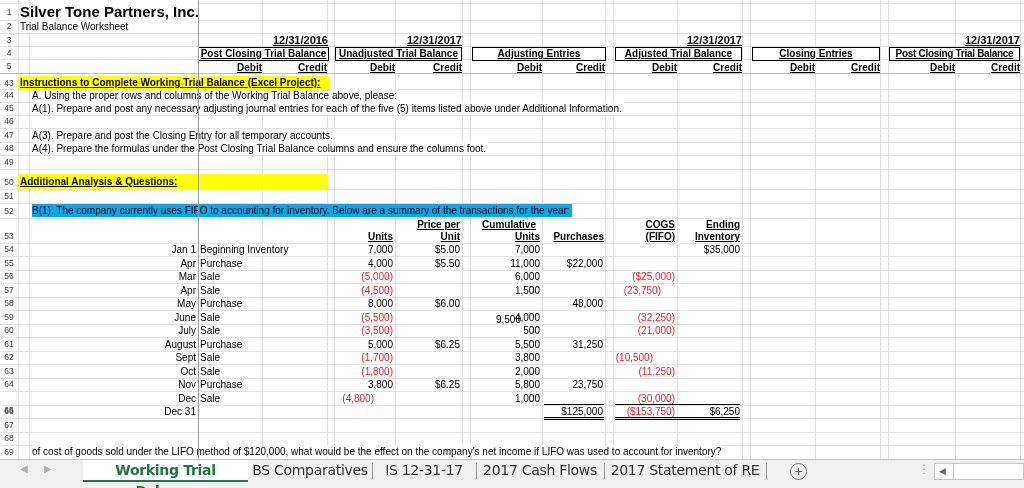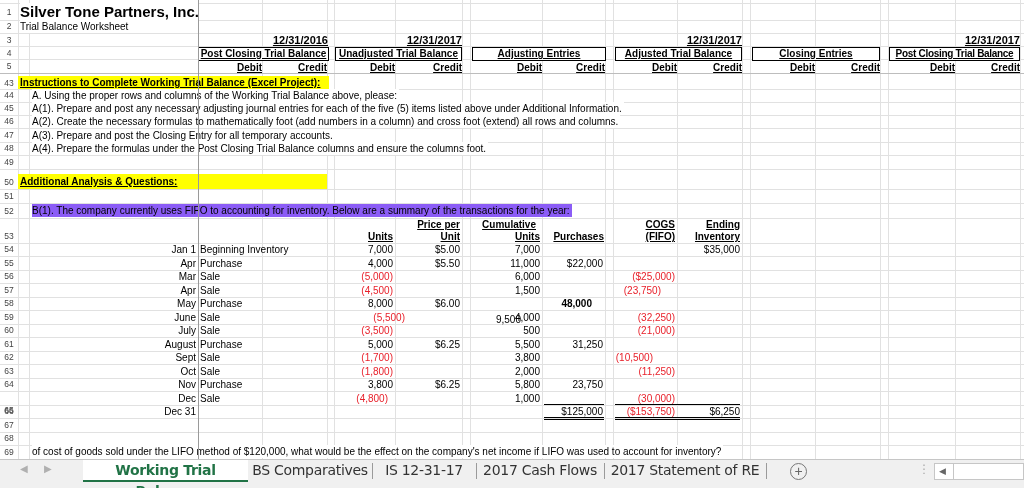--- a/index.html
+++ b/index.html
@@ -158,28 +158,27 @@
   <div class="cell hdr" style="left:888px;top:34px;width:132px;font-size:11px">12/31/2017</div>
   <div class="boxhdr" style="left:889px;top:47px;width:131px;height:14px;letter-spacing:-0.3px">Post Closing Trial Balance</div>
   <div class="cell hdr" style="left:888px;top:61px;width:67px">Debit</div>
   <div class="cell hdr" style="left:955px;top:61px;width:65px">Credit</div>
 
   <div class="yellow" style="left:18px;top:76px;width:311px;height:13px"></div>
   <div class="cell b u" style="left:20px;top:76px">Instructions to Complete Working Trial Balance (Excel Project):</div>
 
   <div class="cell" style="left:32px;top:89px;background:#fff;padding-right:2px">A.  Using the proper rows and columns of the Working Trial Balance above, please:</div>
   <div class="cell" style="left:32px;top:102px;background:#fff;padding-right:2px">A(1).  Prepare and post any necessary adjusting journal entries for each of the five (5) items listed above under Additional Information.</div>
-  <div class="cell" style="left:32px;top:115px;background:#fff;padding-right:2px">A(2).  Create the necessary formulas to mathematically foot (add numbers in a column) and cross foot (extend) all rows and columns.</div>
   <div class="cell" style="left:32px;top:129px;background:#fff;padding-right:2px">A(3).  Prepare and post the Closing Entry for all temporary accounts.</div>
   <div class="cell" style="left:32px;top:142px;background:#fff;padding-right:2px">A(4).  Prepare the formulas under the Post Closing Trial Balance columns and ensure the columns foot.</div>
 
   <div class="yellow" style="left:18px;top:174px;width:309px;height:15px"></div>
   <div class="cell b u" style="left:20px;top:175px">Additional Analysis &amp; Questions:</div>
 
-  <div class="cell" style="left:32px;top:204px;background:#8b5cf6;padding-right:2px">B(1).  The company currently uses FIFO to accounting for inventory.  Below are a summary of the transactions for the year:</div>
+  <div class="cell" style="left:32px;top:204px;background:#0ea5e9;padding-right:2px">B(1).  The company currently uses FIFO to accounting for inventory.  Below are a summary of the transactions for the year:</div>
 
   <div class="cell b u r" style="left:334px;top:230px;width:59px">Units</div>
   <div class="cell b u r" style="left:395px;top:218px;width:65px">Price per</div>
   <div class="cell b u r" style="left:395px;top:230px;width:65px">Unit</div>
   <div class="cell b u r" style="left:470px;top:218px;width:70px;text-align:right;padding-right:4px">Cumulative</div>
   <div class="cell b u r" style="left:470px;top:230px;width:70px">Units</div>
   <div class="cell b u r" style="left:542px;top:230px;width:62px">Purchases</div>
   <div class="cell b u r" style="left:613px;top:218px;width:62px">COGS</div>
   <div class="cell b u r" style="left:613px;top:230px;width:62px">(FIFO)</div>
   <div class="cell b u r" style="left:677px;top:218px;width:63px">Ending</div>
@@ -225,28 +224,28 @@
         <div class="cell r" style="left: 542px; top: 284px; width: 61px;"></div>
         <div class="cell r red" style="left: 613px; top: 284px; width: 48px;">(23,750)</div>
         <div class="cell r" style="left: 677px; top: 284px; width: 63px;"></div>
       </div>
       <div>
         <div class="cell r" style="left: 29px; top: 297px; width: 167px;">May</div>
         <div class="cell " style="left: 200px; top: 297px; width: 130px;">Purchase</div>
         <div class="cell r" style="left: 334px; top: 297px; width: 59px;">8,000</div>
         <div class="cell r" style="left: 395px; top: 297px; width: 65px;">$6.00</div>
         <div class="cell r" style="left: 470px; top: 313px; width: 51px;">9,500</div>
-        <div class="cell r" style="left: 542px; top: 297px; width: 50px; font-weight: bold;">48,000</div>
+        <div class="cell r" style="left: 542px; top: 297px; width: 61px;">48,000</div>
         <div class="cell r" style="left: 613px; top: 297px; width: 62px;"></div>
         <div class="cell r" style="left: 677px; top: 297px; width: 63px;"></div>
       </div>
       <div>
         <div class="cell r" style="left: 29px; top: 311px; width: 167px;">June</div>
         <div class="cell " style="left: 200px; top: 311px; width: 130px;">Sale</div>
-        <div class="cell r red" style="left: 334px; top: 311px; width: 71px;">(5,500)</div>
+        <div class="cell r red" style="left: 334px; top: 311px; width: 59px;">(5,500)</div>
         <div class="cell r" style="left: 395px; top: 311px; width: 65px;"></div>
         <div class="cell r" style="left: 470px; top: 311px; width: 70px;">4,000</div>
         <div class="cell r" style="left: 542px; top: 311px; width: 61px;"></div>
         <div class="cell r red" style="left: 613px; top: 311px; width: 62px;">(32,250)</div>
         <div class="cell r" style="left: 677px; top: 311px; width: 63px;"></div>
       </div>
       <div>
         <div class="cell r" style="left: 29px; top: 324px; width: 167px;">July</div>
         <div class="cell " style="left: 200px; top: 324px; width: 130px;">Sale</div>
         <div class="cell r red" style="left: 334px; top: 324px; width: 59px;">(3,500)</div>
@@ -292,21 +291,21 @@
         <div class="cell r" style="left: 334px; top: 378px; width: 59px;">3,800</div>
         <div class="cell r" style="left: 395px; top: 378px; width: 65px;">$6.25</div>
         <div class="cell r" style="left: 470px; top: 378px; width: 70px;">5,800</div>
         <div class="cell r" style="left: 542px; top: 378px; width: 61px;">23,750</div>
         <div class="cell r" style="left: 613px; top: 378px; width: 62px;"></div>
         <div class="cell r" style="left: 677px; top: 378px; width: 63px;"></div>
       </div>
       <div>
         <div class="cell r" style="left: 29px; top: 392px; width: 167px;">Dec</div>
         <div class="cell " style="left: 200px; top: 392px; width: 130px;">Sale</div>
-        <div class="cell r red" style="left: 334px; top: 392px; width: 54px;">(4,800)</div>
+        <div class="cell r red" style="left: 334px; top: 392px; width: 40px;">(4,800)</div>
         <div class="cell r" style="left: 395px; top: 392px; width: 65px;"></div>
         <div class="cell r" style="left: 470px; top: 392px; width: 70px;">1,000</div>
         <div class="cell r" style="left: 542px; top: 392px; width: 61px;"></div>
         <div class="cell r red" style="left: 613px; top: 392px; width: 62px;">(30,000)</div>
         <div class="cell r" style="left: 677px; top: 392px; width: 63px;"></div>
       </div>
       <div>
         <div class="cell r" style="left: 29px; top: 405px; width: 167px;">Dec 31</div>
         <div class="cell " style="left: 200px; top: 405px; width: 130px;"></div>
         <div class="cell r" style="left: 334px; top: 405px; width: 59px;"></div>

